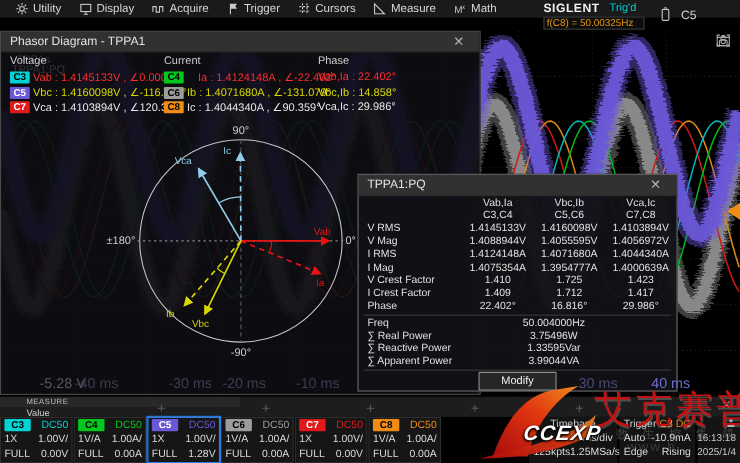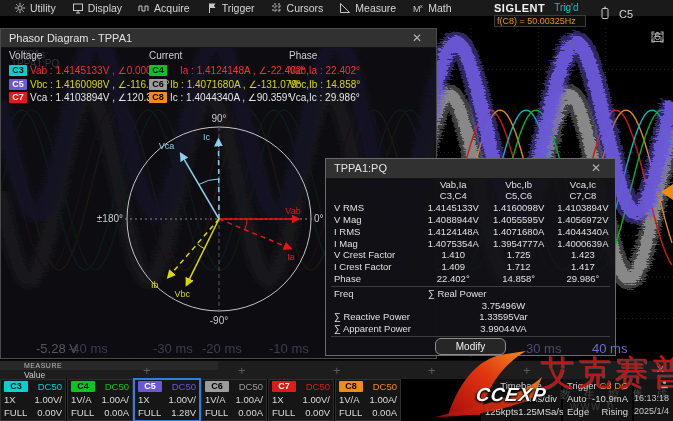--- a/index.html
+++ b/index.html
@@ -37,21 +37,21 @@
   #phasor-svg{position:absolute;left:0;top:0;z-index:1;pointer-events:none}
   
   .pq-dialog{position:absolute;left:325px;top:158px;width:291px;height:198px;background:rgba(17,17,22,.96);
      border:1px solid #6a6a6a;box-sizing:border-box;z-index:4;display:flex;flex-direction:column}
   .pq-table{display:grid;grid-template-columns:94px 1fr 1fr 1fr;font-size:9.5px;color:#e0e0e0}
   .pq-cell{height:11.8px;line-height:11.8px;text-align:center;white-space:nowrap}
   .pq-label{text-align:left;padding-left:8px}
   .pq-div{grid-column:1/-1;border-top:1px solid #3c3c3c;margin:1px 5px}
   .pq-sum-val{grid-column:2/5;text-align:center;padding-right:28px}
   .pq-btn-row{flex:1;display:flex;justify-content:center;align-items:center}
-  .pq-btn{background:#262626;border:1px solid #8e8e8e;border-radius:6px;color:#f0f0f0;font-size:10px;padding:2px 20px}
+  .pq-btn{background:#262626;border:1px solid #8e8e8e;border-radius:1px;color:#f0f0f0;font-size:10px;padding:2px 20px}
   
   .measure-bar{position:absolute;left:0;top:360px;width:673px;height:19px;background:#1d1d1d;z-index:5;border-top:1px solid #0a0a0a}
   .measure-head{position:absolute;left:0;top:0;width:218px;height:9px;background:#282828;color:#bdbdbd;
      font-size:7px;line-height:9px;padding-left:24px;letter-spacing:.5px;box-sizing:border-box}
   .measure-sub{position:absolute;left:24px;top:9px;font-size:8.5px;color:#cfcfcf}
   .measure-plus{position:absolute;top:0;color:#5c5c5c;font-size:13px;line-height:19px;font-weight:lighter}
   .measure-close{position:absolute;right:8px;top:0;color:#8e8e8e;font-size:11px;line-height:17px}
   
   .channel-bar{position:absolute;left:0;top:379px;width:673px;height:42px;background:#000;z-index:5}
   .chbox{position:absolute;top:0;width:66px;height:42px;background:#161616;border:1px solid #2e2e2e;
@@ -362,24 +362,25 @@
       <div class="pq-cell pq-label">V Crest Factor</div>
       <div class="pq-cell ">1.410</div>
       <div class="pq-cell ">1.725</div>
       <div class="pq-cell ">1.423</div>
       <div class="pq-cell pq-label">I Crest Factor</div>
       <div class="pq-cell ">1.409</div>
       <div class="pq-cell ">1.712</div>
       <div class="pq-cell ">1.417</div>
       <div class="pq-cell pq-label">Phase</div>
       <div class="pq-cell ">22.402°</div>
-      <div class="pq-cell ">14.858°</div>
+      <div class="pq-cell ">16.816°</div>
       <div class="pq-cell ">29.986°</div>
       <div class="pq-div"></div>
       <div class="pq-cell pq-label">Freq</div>
+      <div class="pq-cell pq-sum-val">50.004000Hz</div>
       <div class="pq-cell pq-label">∑ Real Power</div>
       <div class="pq-cell pq-sum-val">3.75496W</div>
       <div class="pq-cell pq-label">∑ Reactive Power</div>
       <div class="pq-cell pq-sum-val">1.33595Var</div>
       <div class="pq-cell pq-label">∑ Apparent Power</div>
       <div class="pq-cell pq-sum-val">3.99044VA</div>
       <div class="pq-div"></div>
     </div>
   <div class="pq-btn-row">
     <button class="pq-btn">Modify</button>

